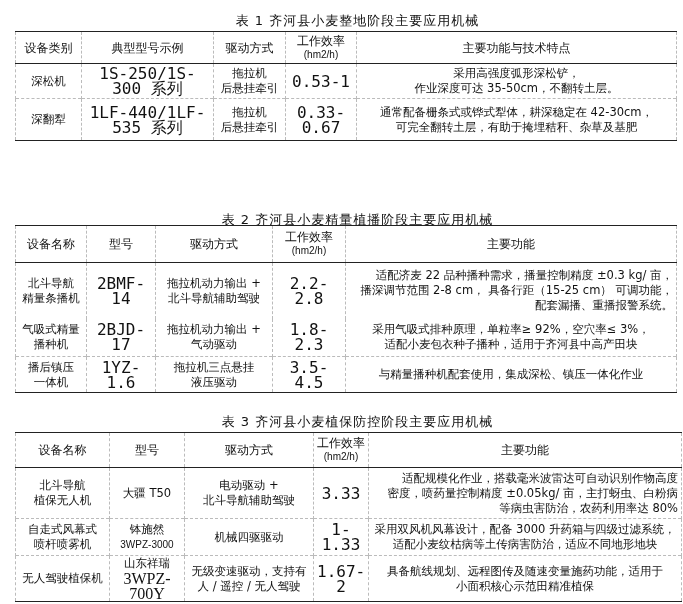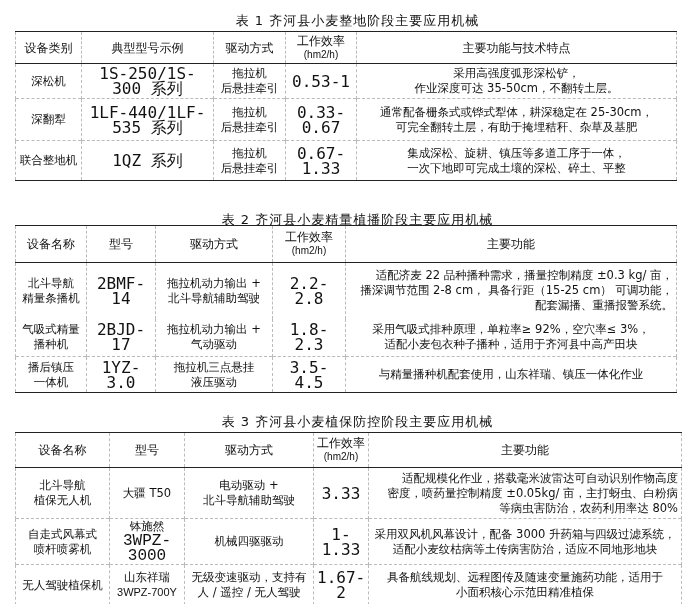--- a/index.html
+++ b/index.html
@@ -56,35 +56,22 @@
   </tr>
   <tr style="height:42px">
     <td>深翻犁</td>
     <td class="mono">1LF-440/1LF-535 系列</td>
     <td>
           <div>拖拉机</div>
           <div>后悬挂牵引</div>
         </td>
     <td class="mono">0.33-0.67</td>
     <td class="func">
-          <div>通常配备栅条式或铧式犁体，耕深稳定在 25-30cm，</div>
+          <div>通常配备栅条式或铧式犁体，耕深稳定在 42-30cm，</div>
           <div>可完全翻转土层，有助于掩埋秸秆、杂草及基肥</div>
-        </td>
-  </tr>
-  <tr style="height:40px">
-    <td>联合整地机</td>
-    <td class="mono">1QZ 系列</td>
-    <td>
-          <div>拖拉机</div>
-          <div>后悬挂牵引</div>
-        </td>
-    <td class="mono">0.67-1.33</td>
-    <td class="func">
-          <div>集成深松、旋耕、镇压等多道工序于一体，</div>
-          <div>一次下地即可完成土壤的深松、碎土、平整</div>
         </td>
   </tr>
 </tbody>
   </table>
 
 <div class="caption" style="top:211px;">表 2 齐河县小麦精量植播阶段主要应用机械</div>
 <table class="t" style="left:15px; top:225px; width:661px;">
   <colgroup>
       <col style="width:71px">
       <col style="width:69px">
@@ -131,28 +118,28 @@
     <td class="func">
           <div>采用气吸式排种原理，单粒率≥ 92%，空穴率≤ 3%，</div>
           <div>适配小麦包衣种子播种，适用于齐河县中高产田块</div>
         </td>
   </tr>
   <tr style="height:36px">
     <td>
           <div>播后镇压</div>
           <div>一体机</div>
         </td>
-    <td class="mono">1YZ-3.0</td>
+    <td class="mono">1YZ-1.6</td>
     <td>
           <div>拖拉机三点悬挂</div>
           <div>液压驱动</div>
         </td>
     <td class="mono">3.5-4.5</td>
     <td class="func">
-          <div>与精量播种机配套使用，山东祥瑞、镇压一体化作业</div>
+          <div>与精量播种机配套使用，集成深松、镇压一体化作业</div>
         </td>
   </tr>
 </tbody>
   </table>
 
 <div class="caption" style="top:413px;">表 3 齐河县小麦植保防控阶段主要应用机械</div>
 <table class="t" style="left:15px; top:432px; width:666px;">
   <colgroup>
       <col style="width:94px">
       <col style="width:75px">
@@ -187,38 +174,38 @@
           <div>等病虫害防治，农药利用率达 80%</div>
         </td>
   </tr>
   <tr style="height:37px">
     <td>
           <div>自走式风幕式</div>
           <div>喷杆喷雾机</div>
         </td>
     <td>
           <div>钵施然</div>
-          <div class="mono" style="font-family:Liberation Mono, monospace;font-size:16px">3WPZ-3000</div>
+          <div class="mono" style="font-family:Liberation Sans, sans-serif;font-size:10px">3WPZ-3000</div>
         </td>
     <td>
           <div>机械四驱驱动</div>
         </td>
     <td class="mono">1-1.33</td>
     <td class="func">
           <div>采用双风机风幕设计，配备 3000 升药箱与四级过滤系统，</div>
           <div>适配小麦纹枯病等土传病害防治，适应不同地形地块</div>
         </td>
   </tr>
   <tr style="height:41px">
     <td>
           <div>无人驾驶植保机</div>
         </td>
     <td>
           <div>山东祥瑞</div>
-          <div style="font-family:Liberation Sans, sans-serif;font-size:11px">3WPZ-700Y</div>
+          <div style="font-family:Liberation Serif, serif;font-size:16px">3WPZ-700Y</div>
         </td>
     <td>
           <div>无级变速驱动，支持有</div>
           <div>人 / 遥控 / 无人驾驶</div>
         </td>
     <td class="mono">1.67-2</td>
     <td class="func">
           <div>具备航线规划、远程图传及随速变量施药功能，适用于</div>
           <div>小面积核心示范田精准植保</div>
         </td>

